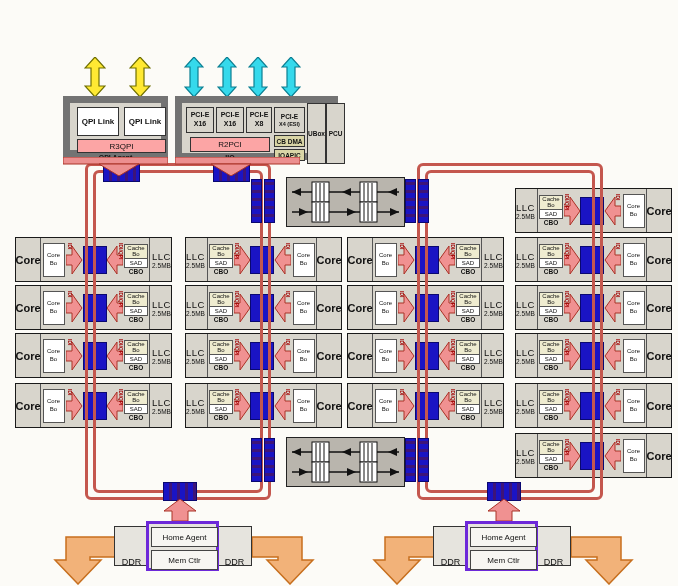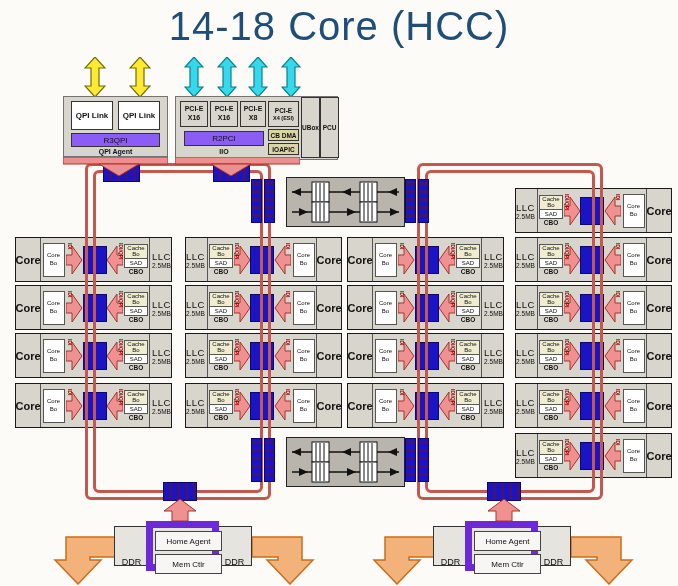--- a/index.html
+++ b/index.html
@@ -4,27 +4,27 @@
 <style>
   html,body{margin:0;padding:0;background:#fcfbf7;font-family:"Liberation Sans",sans-serif;}
   #stage{position:relative;width:678px;height:586px;background:#fcfbf7;overflow:hidden;color:#111;}
   .abs{position:absolute;}
 
   
   #title{position:absolute;left:0;top:4px;width:100%;text-align:center;
          font-size:40px;font-weight:500;letter-spacing:1px;color:#1f4e79;z-index:3;}
 
   
-  .graybox{background:#d8d5cc;border:1px solid #737373;box-sizing:border-box;padding-left:32px;}
+  .graybox{background:#d8d5cc;border:7px solid #737373;box-sizing:border-box;padding-left:32px;}
 
   
   .agent{z-index:4;}
   .linkbox{position:absolute;background:#fff;border:1px solid #333;box-sizing:border-box;
            font-weight:bold;font-size:8px;line-height:1.2;text-align:center;display:flex;align-items:center;justify-content:center;}
-  .routerbox{position:absolute;background:#8b5cf6;border:1px solid #333;box-sizing:border-box;
+  .routerbox{position:absolute;background:#fca5a5;border:1px solid #333;box-sizing:border-box;
            font-size:8px;text-align:center;display:flex;align-items:center;justify-content:center;}
   .agentlbl{position:absolute;font-weight:bold;font-size:7px;text-align:center;}
   .pciebox{position:absolute;background:#d8d5cc;border:1px solid #333;box-sizing:border-box;
            font-weight:bold;font-size:7px;line-height:1.25;text-align:center;display:flex;flex-direction:column;align-items:center;justify-content:center;}
   .khaki{background:#d9d5a6;border:1px solid #333;box-sizing:border-box;position:absolute;
          font-size:6.5px;font-weight:bold;text-align:center;display:flex;align-items:center;justify-content:center;}
   .vcol{position:absolute;background:#d8d5cc;border:1px solid #333;box-sizing:border-box;
         font-size:6.5px;font-weight:bold;display:flex;align-items:center;justify-content:center;overflow:hidden;}
 
   
@@ -71,31 +71,30 @@
   .mirror .core-lbl{border-right:none;border-left:1px solid #555;}
   .mirror .llc{border-left:none;border-right:1px solid #555;}
   .mirror .arrA svg,.mirror .arrB svg{transform:scaleX(-1);}
   .mirror .arrA .vstrip{left:auto;right:1px;}
   .mirror .arrB .vstrip{right:auto;left:0;}
 
   
   .hablock{position:absolute;background:#e6e4de;border:1px solid #333;box-sizing:border-box;z-index:3;}
   .ddr{position:absolute;top:16px;height:100%;display:flex;align-items:center;justify-content:center;
        font-size:9px;color:#111;}
-  .hacenter{position:absolute;background:#e6e4de;border:7px solid #6d28d9;box-sizing:border-box;z-index:4;}
+  .hacenter{position:absolute;background:#e6e4de;border:3px solid #6d28d9;box-sizing:border-box;z-index:4;}
   .habox{position:absolute;left:2px;width:67px;height:20px;background:#f7f6f2;border:1px solid #444;
          box-sizing:border-box;font-size:8px;display:flex;align-items:center;justify-content:center;}
   .z8{z-index:8;} .z1{z-index:1;}
 </style>
 </head>
 <body>
 
 <div id="stage">
 
-  <div id="title">14-18 Core (HCC)</div>
 
   <svg class="abs" style="left:84px;top:57px;z-index:3" width="22" height="40">
       <polygon points="11,0 21,11 15,11 15,29 21,29 11,40 1,29 7,29 7,11 1,11" fill="#ffe933" stroke="#6f6f00" stroke-width="1.2"></polygon>
     </svg>
   <svg class="abs" style="left:129px;top:57px;z-index:3" width="22" height="40">
       <polygon points="11,0 21,11 15,11 15,29 21,29 11,40 1,29 7,29 7,11 1,11" fill="#ffe933" stroke="#6f6f00" stroke-width="1.2"></polygon>
     </svg>
 
   <svg class="abs" style="left:184px;top:57px;z-index:3" width="20" height="40">
       <polygon points="10,0 19,10 14,10 14,30 19,30 10,40 1,30 6,30 6,10 1,10" fill="#35d9ec" stroke="#0b7f92" stroke-width="1.2"></polygon>

